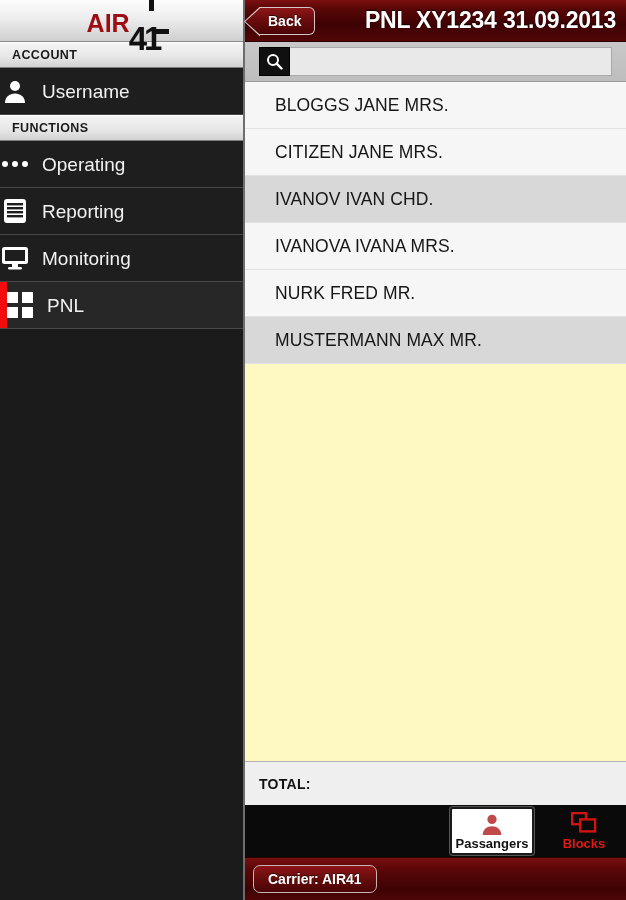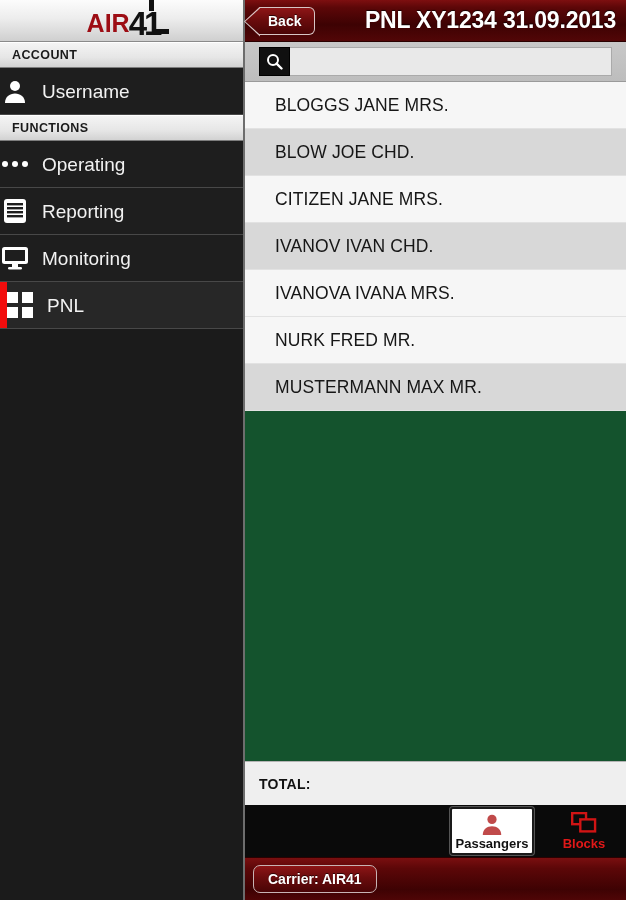--- a/index.html
+++ b/index.html
@@ -26,21 +26,21 @@
     display: flex; align-items: center; justify-content: center;
     position: relative;
   }
   .logo { display: flex; align-items: baseline; letter-spacing: -0.5px; position: relative; left: 2px; }
   .logo .air {
     font-size: 25px; font-weight: bold; color: #9d0d14;
     letter-spacing: 0px; font-family: "Liberation Sans", sans-serif;
   }
   .logo .num {
     font-size: 33px; font-weight: bold; color: #111; letter-spacing: -3px;
-    position: relative; top: 3px; left: -1px;
+    position: relative; top: 18px; left: -1px;
     font-family: "Liberation Sans", sans-serif;
   }
   .logo .bar1 {
     position: absolute; right: -9px; bottom: 6px;
     width: 16px; height: 5px; background: #111;
   }
   .logo .bar2 {
     position: absolute; right: 6px; top: -4px;
     width: 5px; height: 13px; background: #111;
   }
@@ -140,21 +140,21 @@
   .search-input {
     flex: 1; height: 29px;
     background: #e9e9e9;
     border: 1px solid #aaa; border-left: none;
     font-size: 14px; color: #333;
     padding: 0 8px;
     font-family: "Liberation Sans", sans-serif;
     outline: none;
   }
 
-  .list { flex: 1; overflow: hidden; background: #14532d; text-align: center; }
+  .list { flex: 1; overflow: hidden; background: #fef9c3; text-align: center; }
   .row {
     height: 47px;
     display: flex; align-items: center;
     padding-left: 30px;
     font-size: 17.5px; color: #161616;
     border-bottom: 1px solid #e2e2e2;
     letter-spacing: 0.1px;
   }
   .row.odd  { background: #f6f6f6; }
   .row.even { background: #d8d8d8; }
@@ -304,21 +304,20 @@
         <svg width="17" height="17" viewBox="0 0 17 17">
           <circle cx="7" cy="7" r="5" fill="none" stroke="#fff" stroke-width="2"></circle>
           <line x1="10.6" y1="10.6" x2="15.5" y2="15.5" stroke="#fff" stroke-width="2.4" stroke-linecap="round"></line>
         </svg>
       </div>
       <input class="search-input" type="text" value="" placeholder="" style="">
     </div>
 
     <div class="list">
       <div class="row odd">BLOGGS JANE MRS.</div>
-      <div class="row even">BLOW JOE CHD.</div>
       <div class="row odd">CITIZEN JANE MRS.</div>
       <div class="row even">IVANOV IVAN CHD.</div>
       <div class="row odd">IVANOVA IVANA MRS.</div>
       <div class="row odd">NURK FRED MR.</div>
       <div class="row even">MUSTERMANN MAX MR.</div>
     </div>
 
     <div class="total-bar">
       <span>TOTAL:</span>
       <span style="margin-left:8px;font-weight:normal;"></span>

